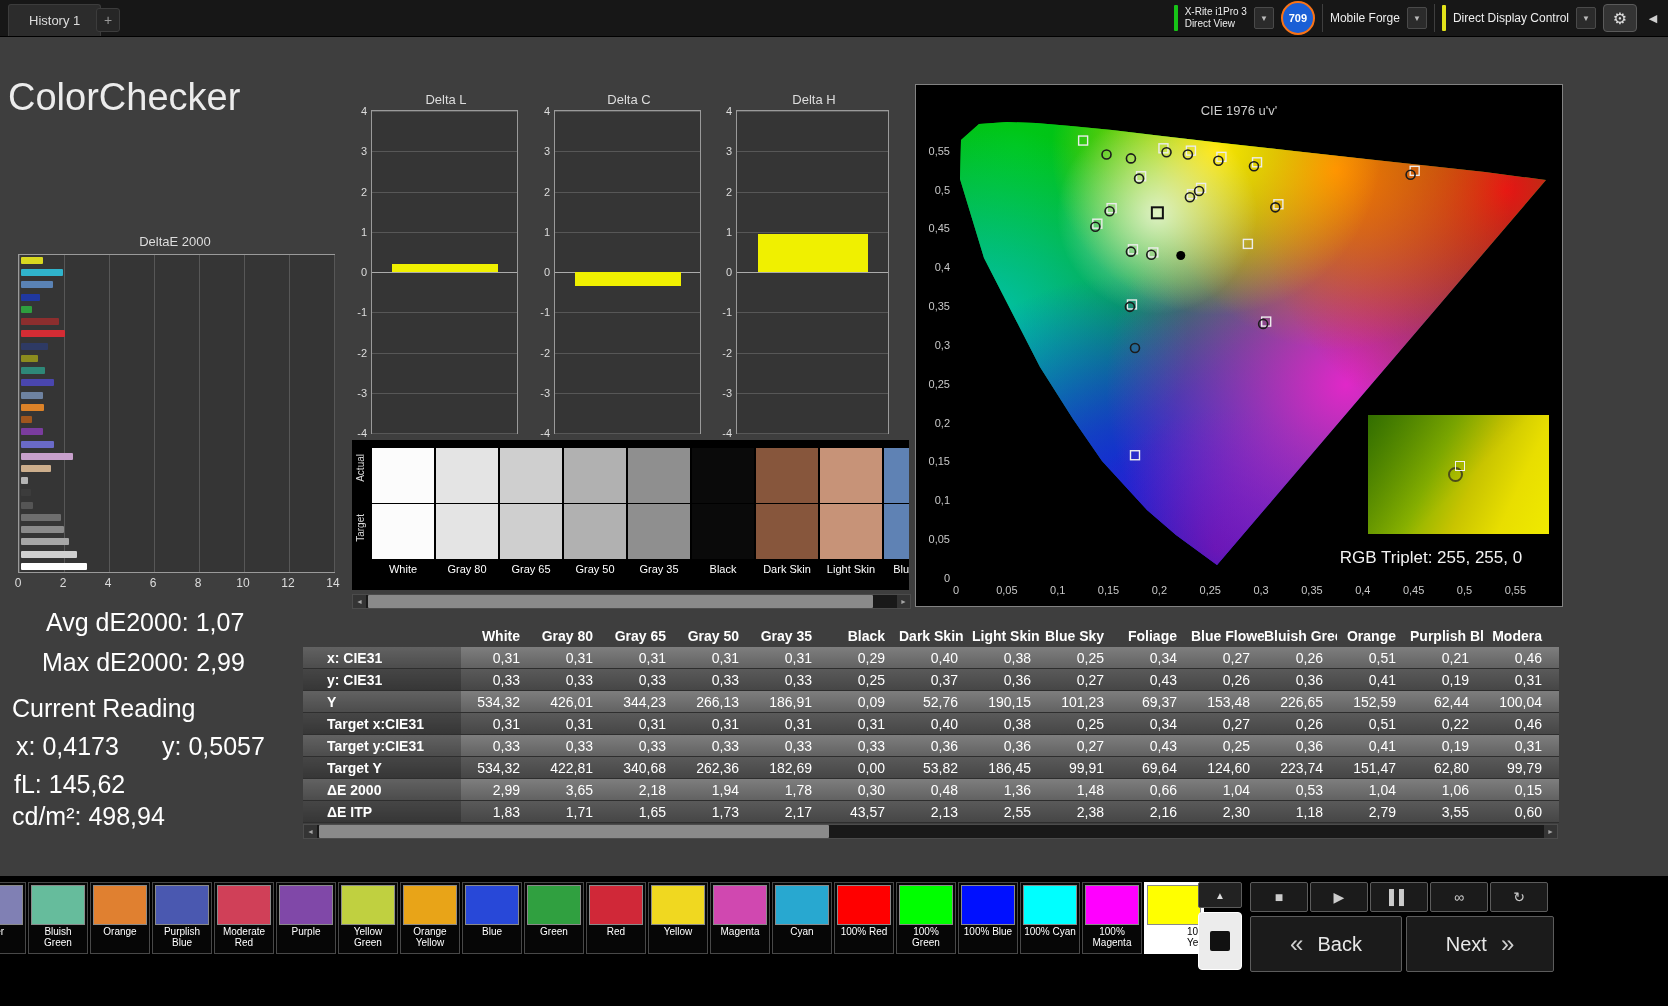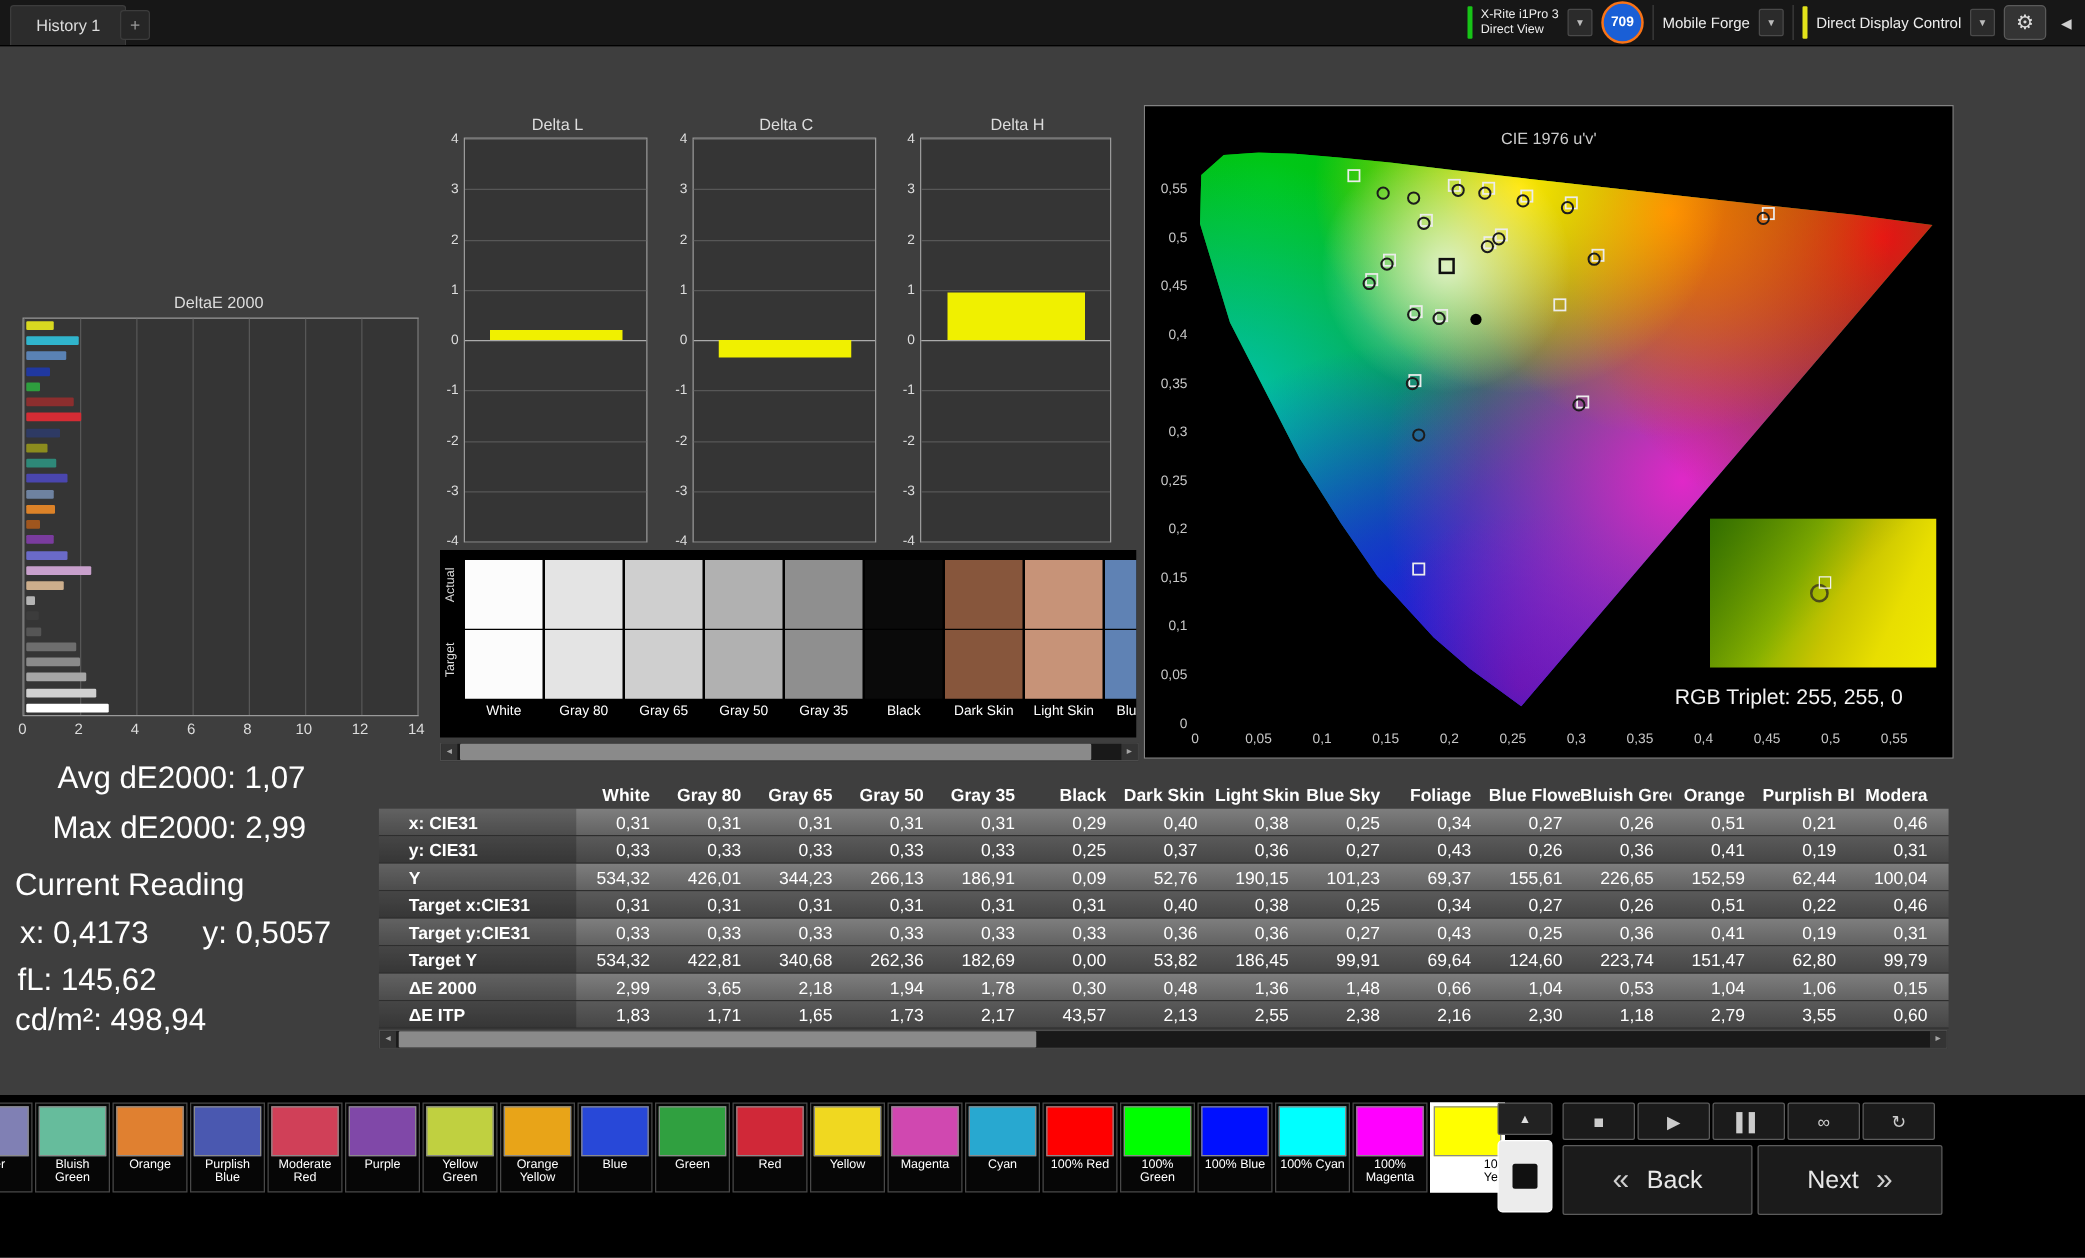--- a/index.html
+++ b/index.html
@@ -133,20 +133,21 @@
       <button class="chev">▼</button>
       <div class="vsep"></div>
       <span class="vbar yellow"></span>
       <div class="one-line">Direct Display Control</div>
       <button class="chev">▼</button>
       <button class="gearbtn">⚙</button>
       <button class="collapsebtn">◀</button>
     </div>
   </header>
 
+  <h1 class="page-title">ColorChecker</h1>
 
   <section class="deltae">
     <div class="chart-title">DeltaE 2000</div>
     <div class="de-plot">
       <div id="de-grid">
           <div class="de-gline" style="left: 0%;"></div>
           <div class="de-gline" style="left: 14.2857%;"></div>
           <div class="de-gline" style="left: 28.5714%;"></div>
           <div class="de-gline" style="left: 42.8571%;"></div>
           <div class="de-gline" style="left: 57.1429%;"></div>
@@ -535,21 +536,21 @@
         <div class="tcell">534,32</div>
         <div class="tcell">426,01</div>
         <div class="tcell">344,23</div>
         <div class="tcell">266,13</div>
         <div class="tcell">186,91</div>
         <div class="tcell">0,09</div>
         <div class="tcell">52,76</div>
         <div class="tcell">190,15</div>
         <div class="tcell">101,23</div>
         <div class="tcell">69,37</div>
-        <div class="tcell">155,61</div>
+        <div class="tcell">153,48</div>
         <div class="tcell">226,65</div>
         <div class="tcell">152,59</div>
         <div class="tcell">62,44</div>
         <div class="tcell">100,04</div>
       </div>
       <div class="trow odd">
         <div class="tcell tlabel">Target x:CIE31</div>
         <div class="tcell">0,31</div>
         <div class="tcell">0,31</div>
         <div class="tcell">0,31</div>

